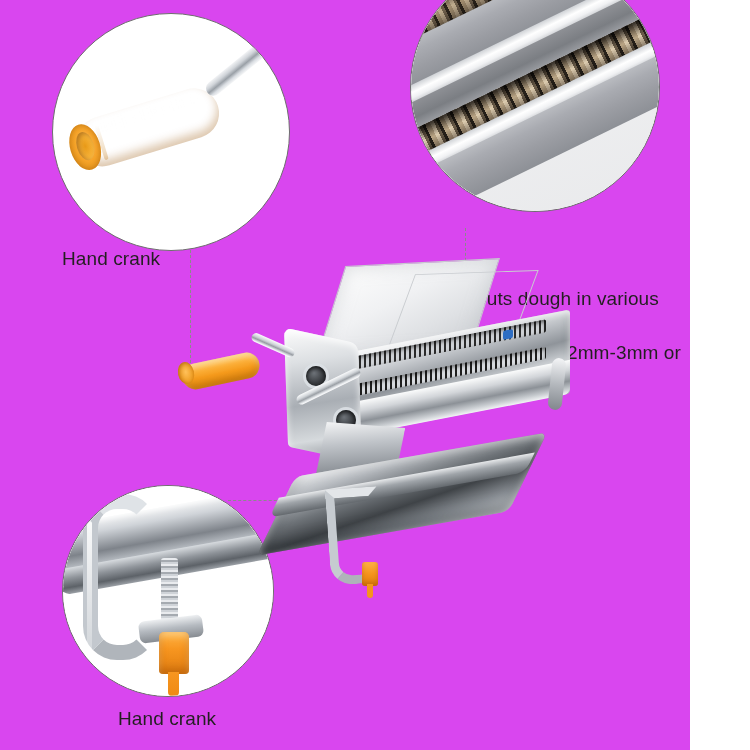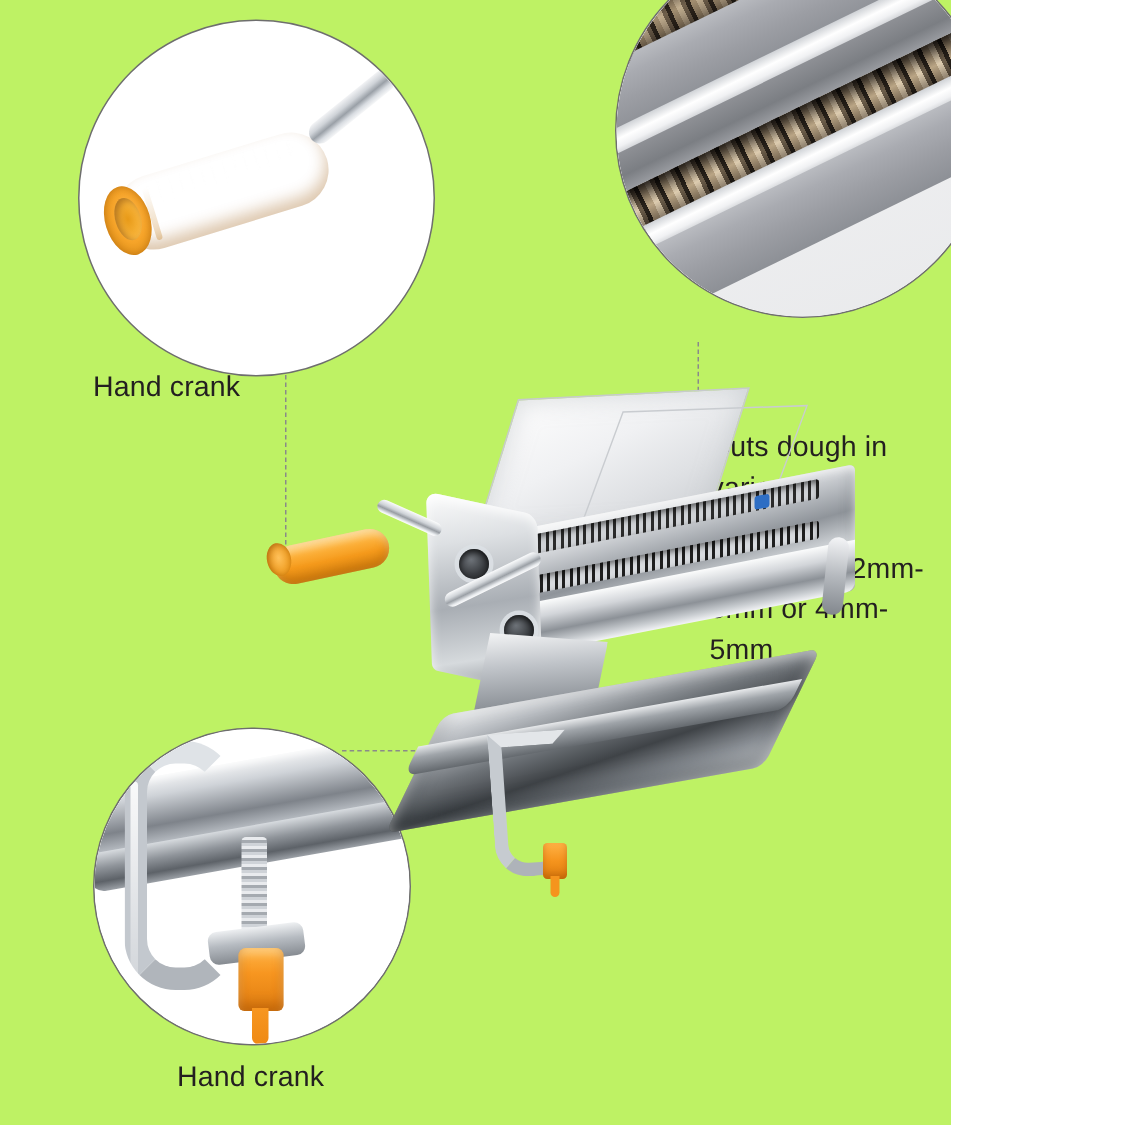--- a/index.html
+++ b/index.html
@@ -6,23 +6,23 @@
   html, body {
     margin: 0;
     padding: 0;
     background: #ffffff;
   }
   body {
     font-family: "Liberation Sans", sans-serif;
   }
   #canvas {
     position: relative;
-    width: 634px;
+    width: 690px;
     height: 750px;
-    background: #bef264;
+    background: #d946ef;
     overflow: hidden;
   }
 
   
   .callout-circle {
     position: absolute;
     border-radius: 50%;
     border: 1px solid #6e6e6e;
     overflow: hidden;
     background: #ffffff;

